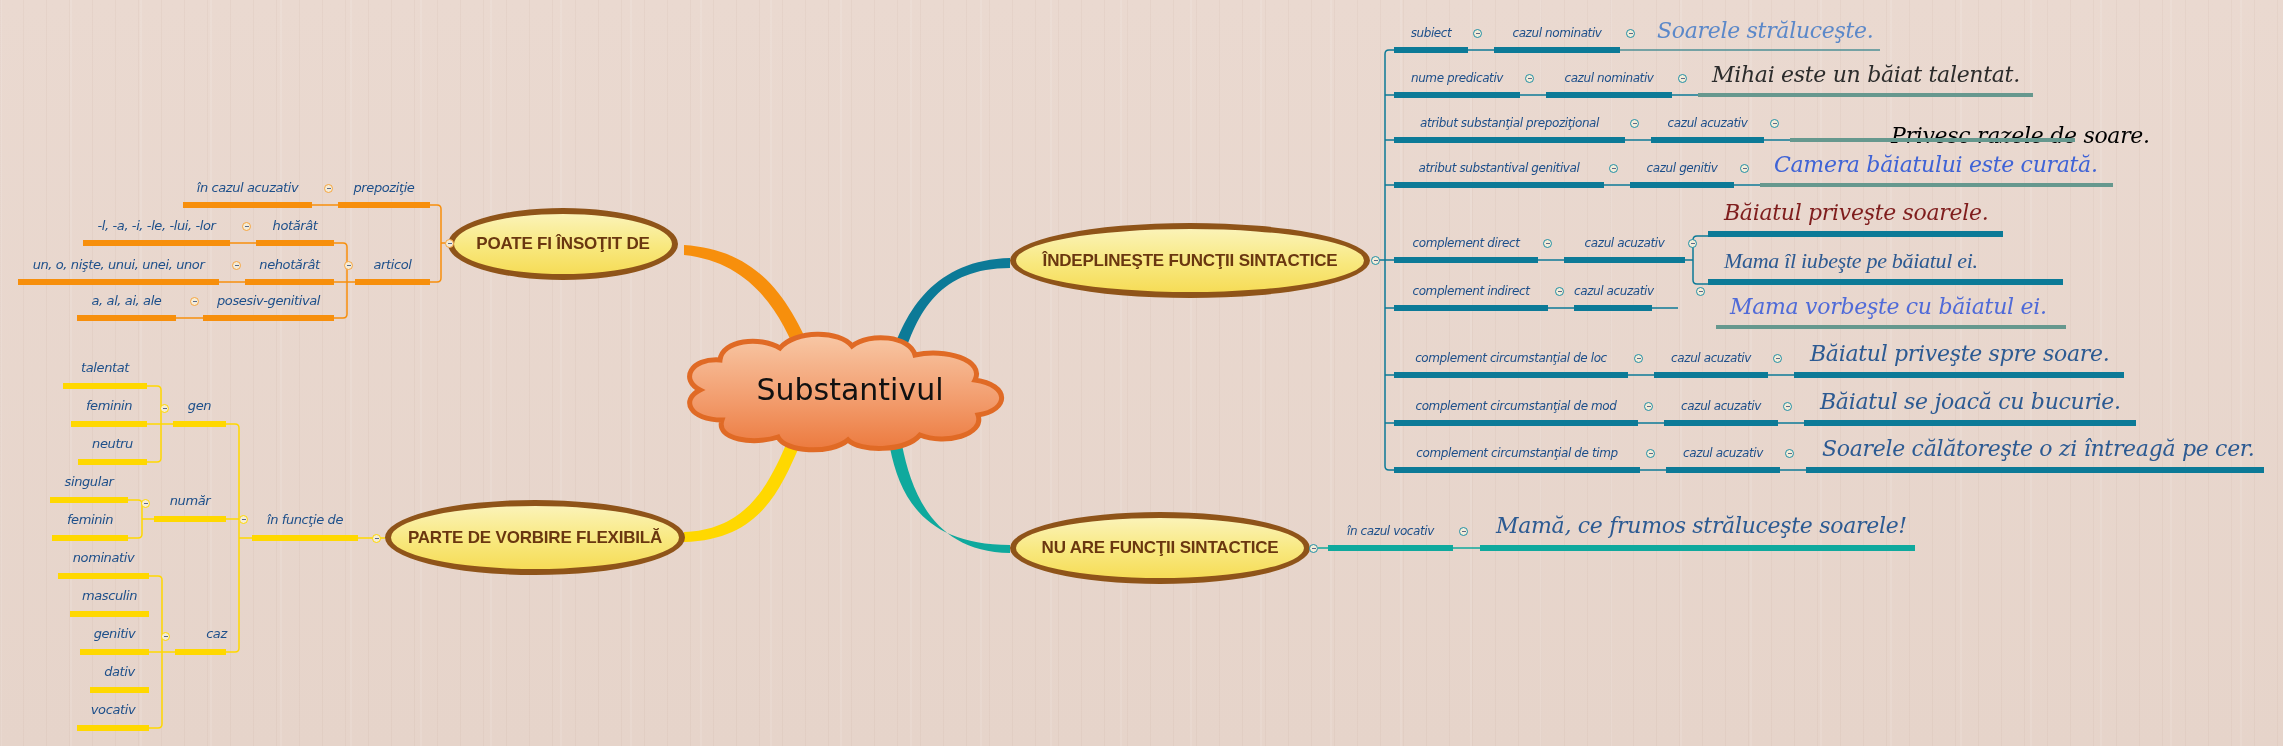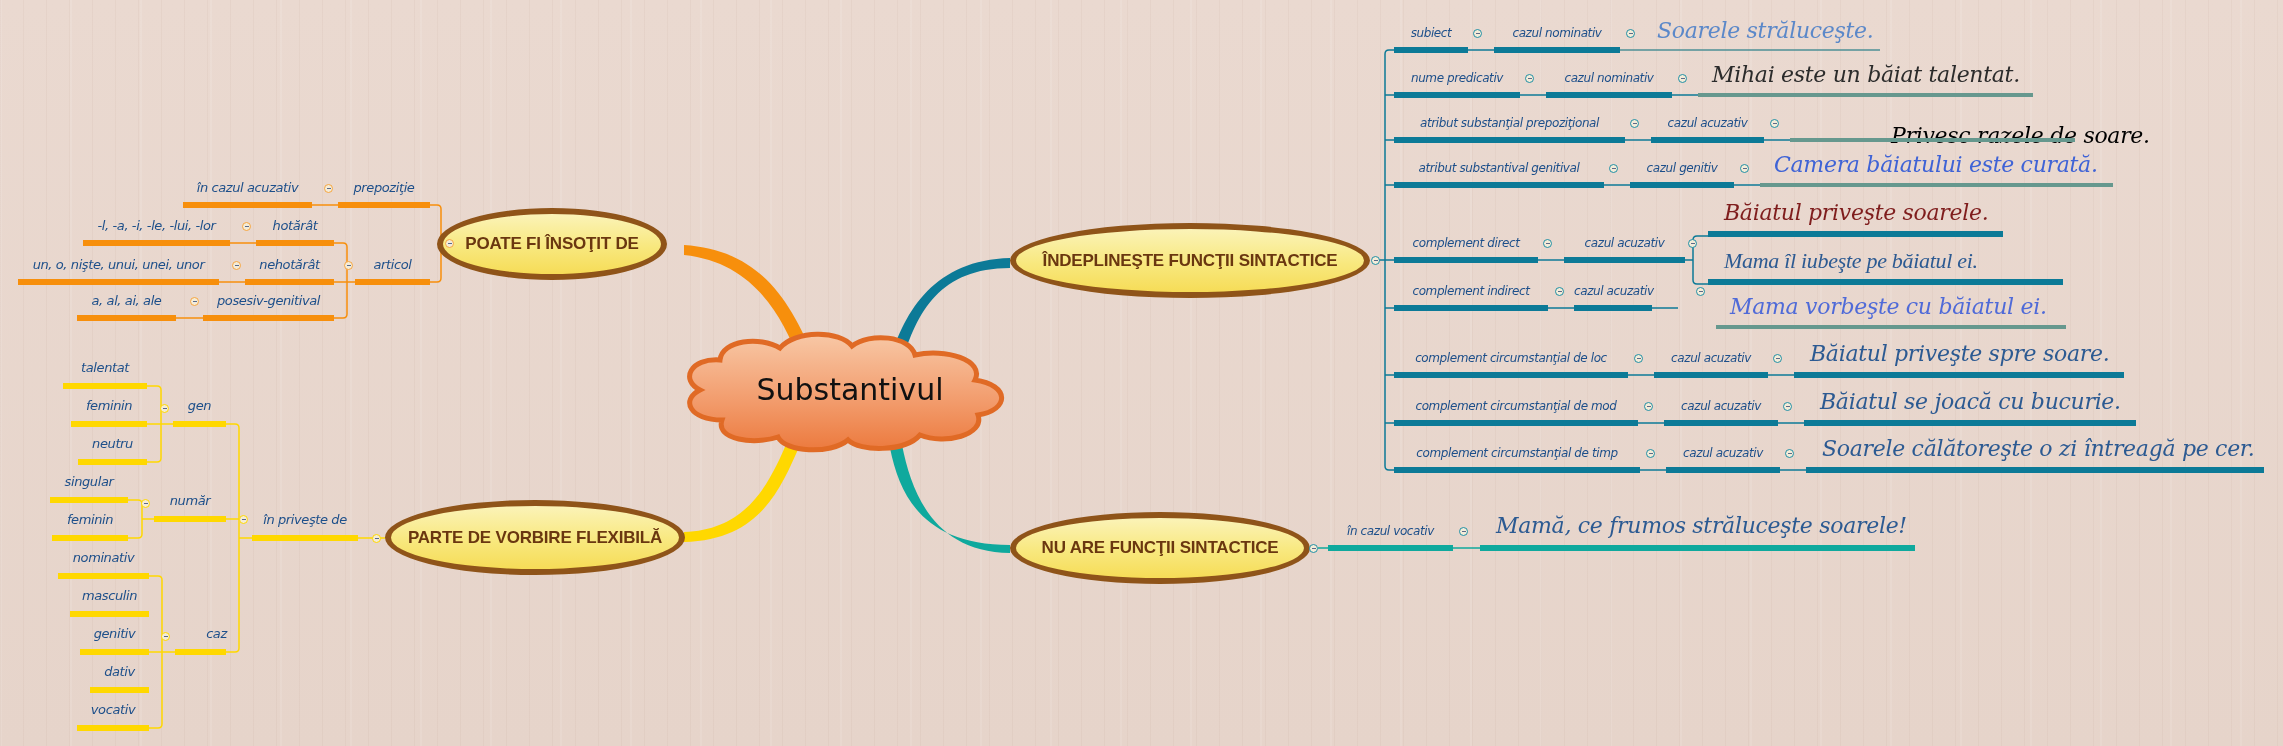--- a/index.html
+++ b/index.html
@@ -131,21 +131,21 @@
     <linearGradient id="cloudGrad" x1="0" y1="0" x2="0" y2="1">
       <stop offset="0" stop-color="#f8c8a6"></stop>
       <stop offset="0.6" stop-color="#f29a6a"></stop>
       <stop offset="1" stop-color="#ec7a3e"></stop>
     </linearGradient>
   </defs>
 </svg>
 
 <div class="central-label">Substantivul</div>
 
-<div class="topic" style="left:437px; top:208px; width:230px; height:72px;">POATE FI ÎNSOŢIT DE</div>
+<div class="topic" style="left:448px; top:208px; width:230px; height:72px;">POATE FI ÎNSOŢIT DE</div>
 <div class="topic" style="left:385px; top:500px; width:300px; height:75px;">PARTE DE VORBIRE FLEXIBILĂ</div>
 <div class="topic" style="left:1010px; top:223px; width:360px; height:75px;">ÎNDEPLINEŞTE FUNCŢII SINTACTICE</div>
 <div class="topic" style="left:1010px; top:512px; width:300px; height:72px;">NU ARE FUNCŢII SINTACTICE</div>
 
 <span class="toggle o" style="left:445px; top:239px;"></span>
 <span class="toggle y" style="left:372px; top:534px;"></span>
 <span class="toggle t" style="left:1371px; top:256px;"></span>
 <span class="toggle t" style="left:1309px; top:544px;"></span>
 
 <div class="lbl" style="left:338px; top:180px; width:92px;">prepoziţie</div>
@@ -169,21 +169,21 @@
 <span class="toggle o" style="left:232px; top:261px;"></span>
 <div class="lbl" style="left:18px; top:257px; width:201px;">un, o, nişte, unui, unei, unor</div>
 <div class="bar orange" style="left:18px; top:279px; width:201px;"></div>
 
 <div class="lbl" style="left:203px; top:293px; width:131px;">posesiv-genitival</div>
 <div class="bar orange" style="left:203px; top:315px; width:131px;"></div>
 <span class="toggle o" style="left:190px; top:297px;"></span>
 <div class="lbl" style="left:77px; top:293px; width:99px;">a, al, ai, ale</div>
 <div class="bar orange" style="left:77px; top:315px; width:99px;"></div>
 
-<div class="lbl" style="left:252px; top:512px; width:106px;">în priveşte de</div>
+<div class="lbl" style="left:252px; top:512px; width:106px;">în funcţie de</div>
 <div class="bar yellow" style="left:252px; top:535px; width:106px;"></div>
 <span class="toggle y" style="left:239px; top:515px;"></span>
 
 <div class="lbl" style="left:173px; top:398px; width:53px;">gen</div>
 <div class="bar yellow" style="left:173px; top:421px; width:53px;"></div>
 <span class="toggle y" style="left:160px; top:404px;"></span>
 <div class="lbl" style="left:63px; top:360px; width:84px;">talentat</div>
 <div class="bar yellow" style="left:63px; top:383px; width:84px;"></div>
 <div class="lbl" style="left:71px; top:398px; width:76px;">feminin</div>
 <div class="bar yellow" style="left:71px; top:421px; width:76px;"></div>

